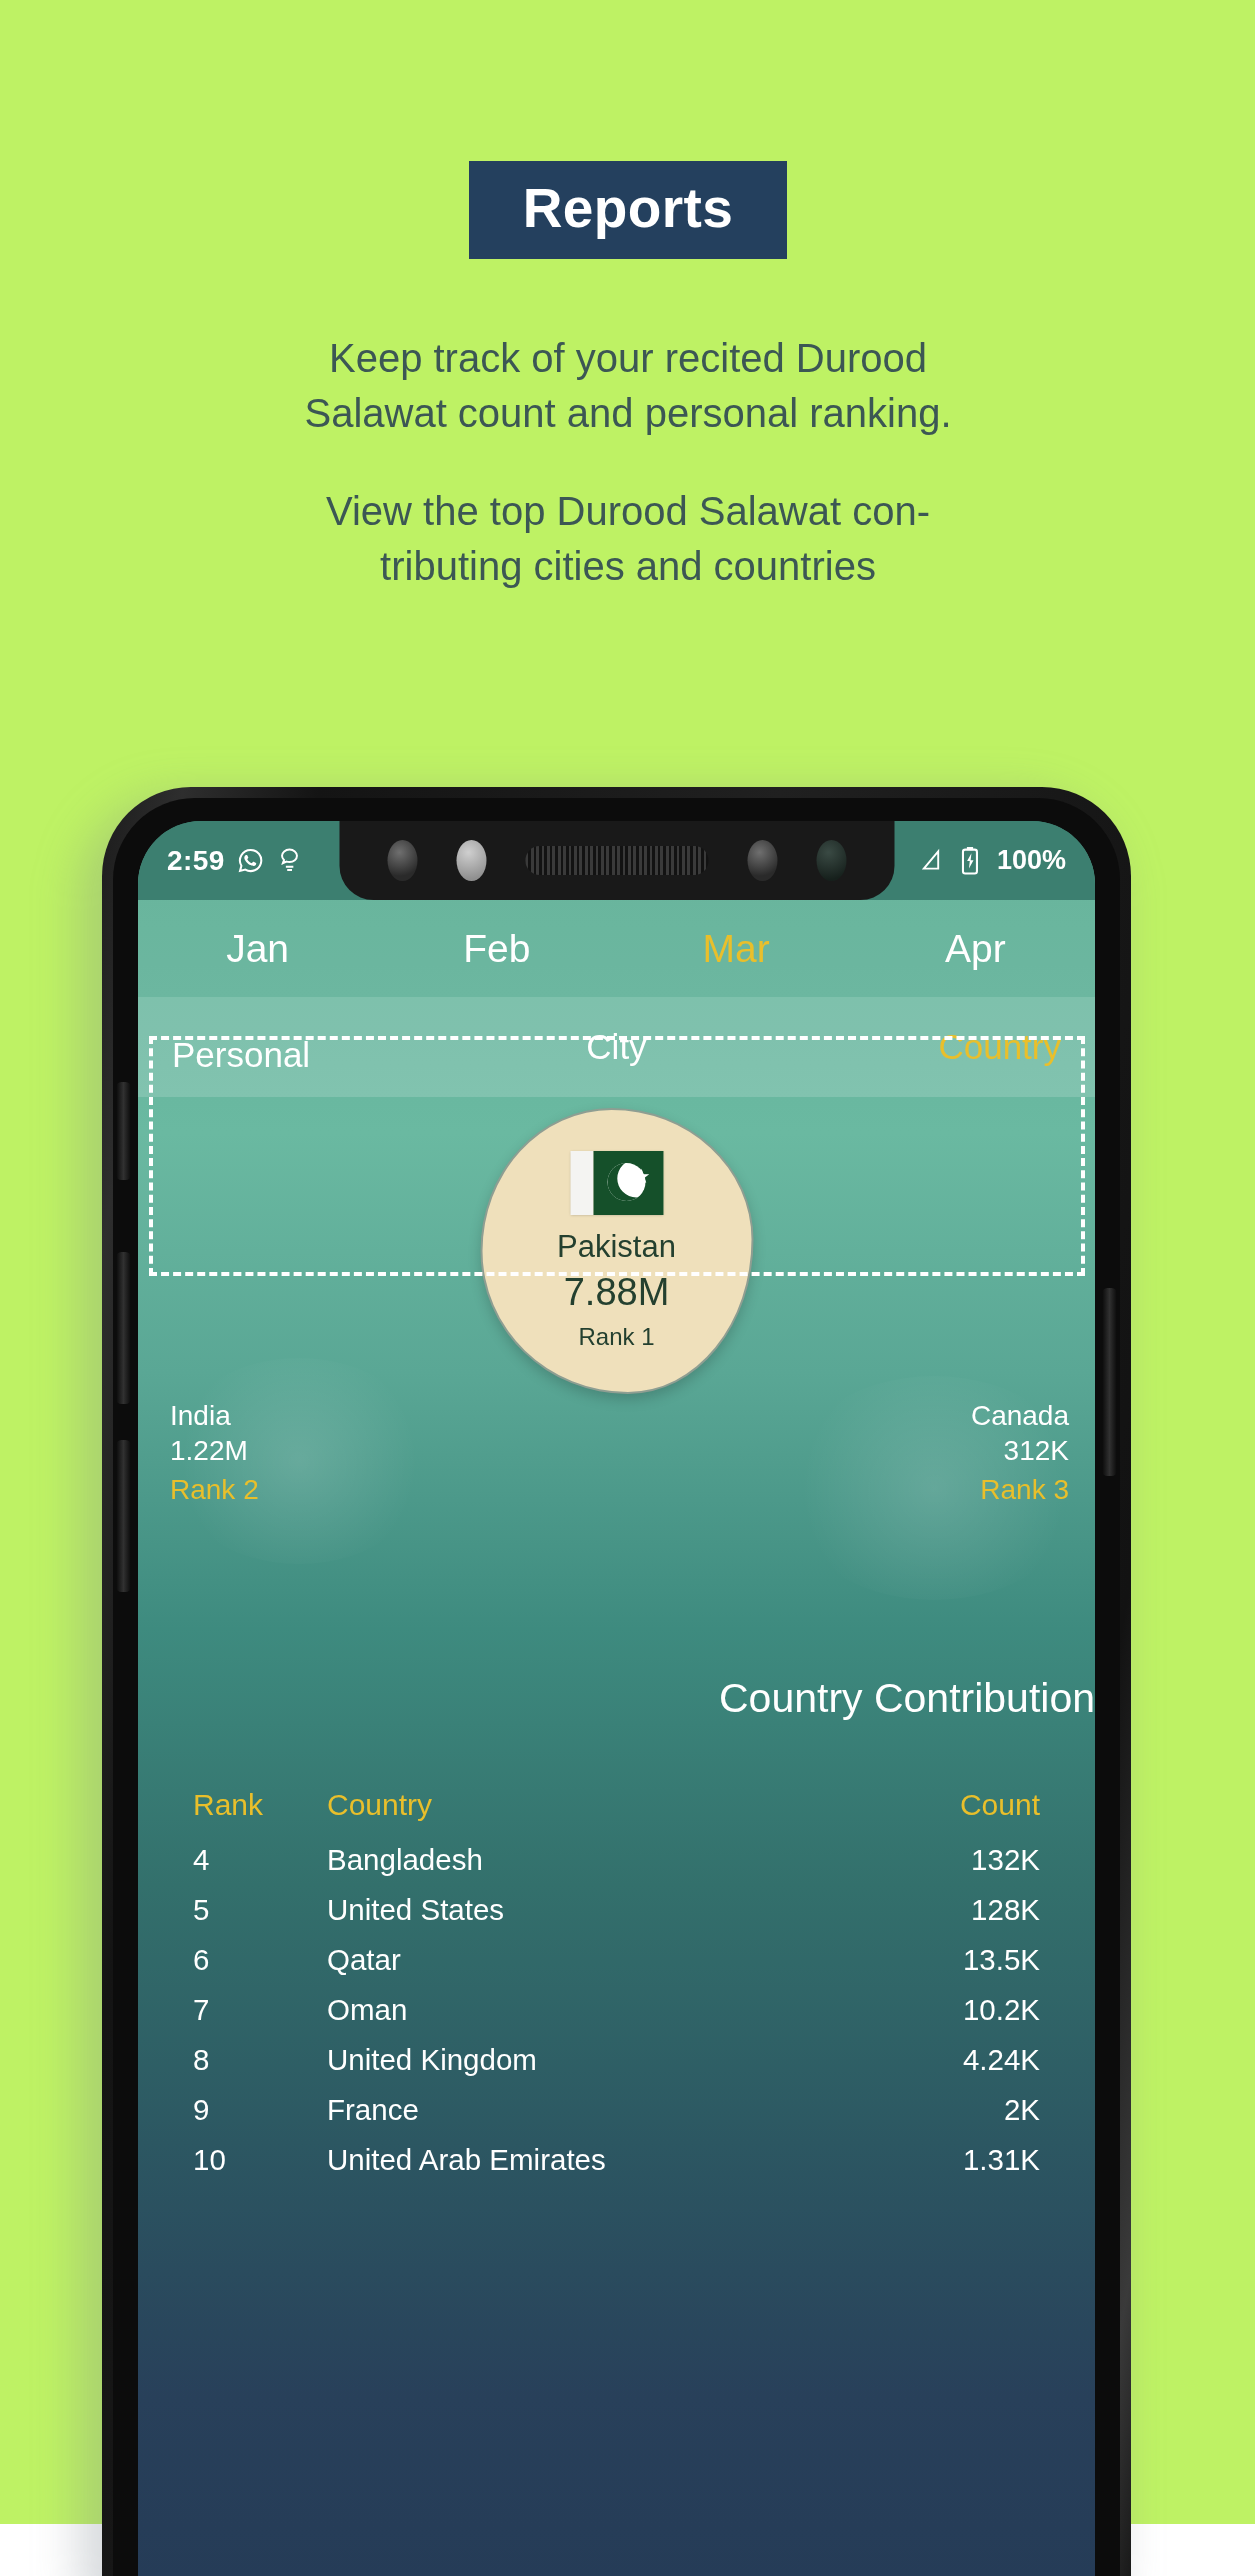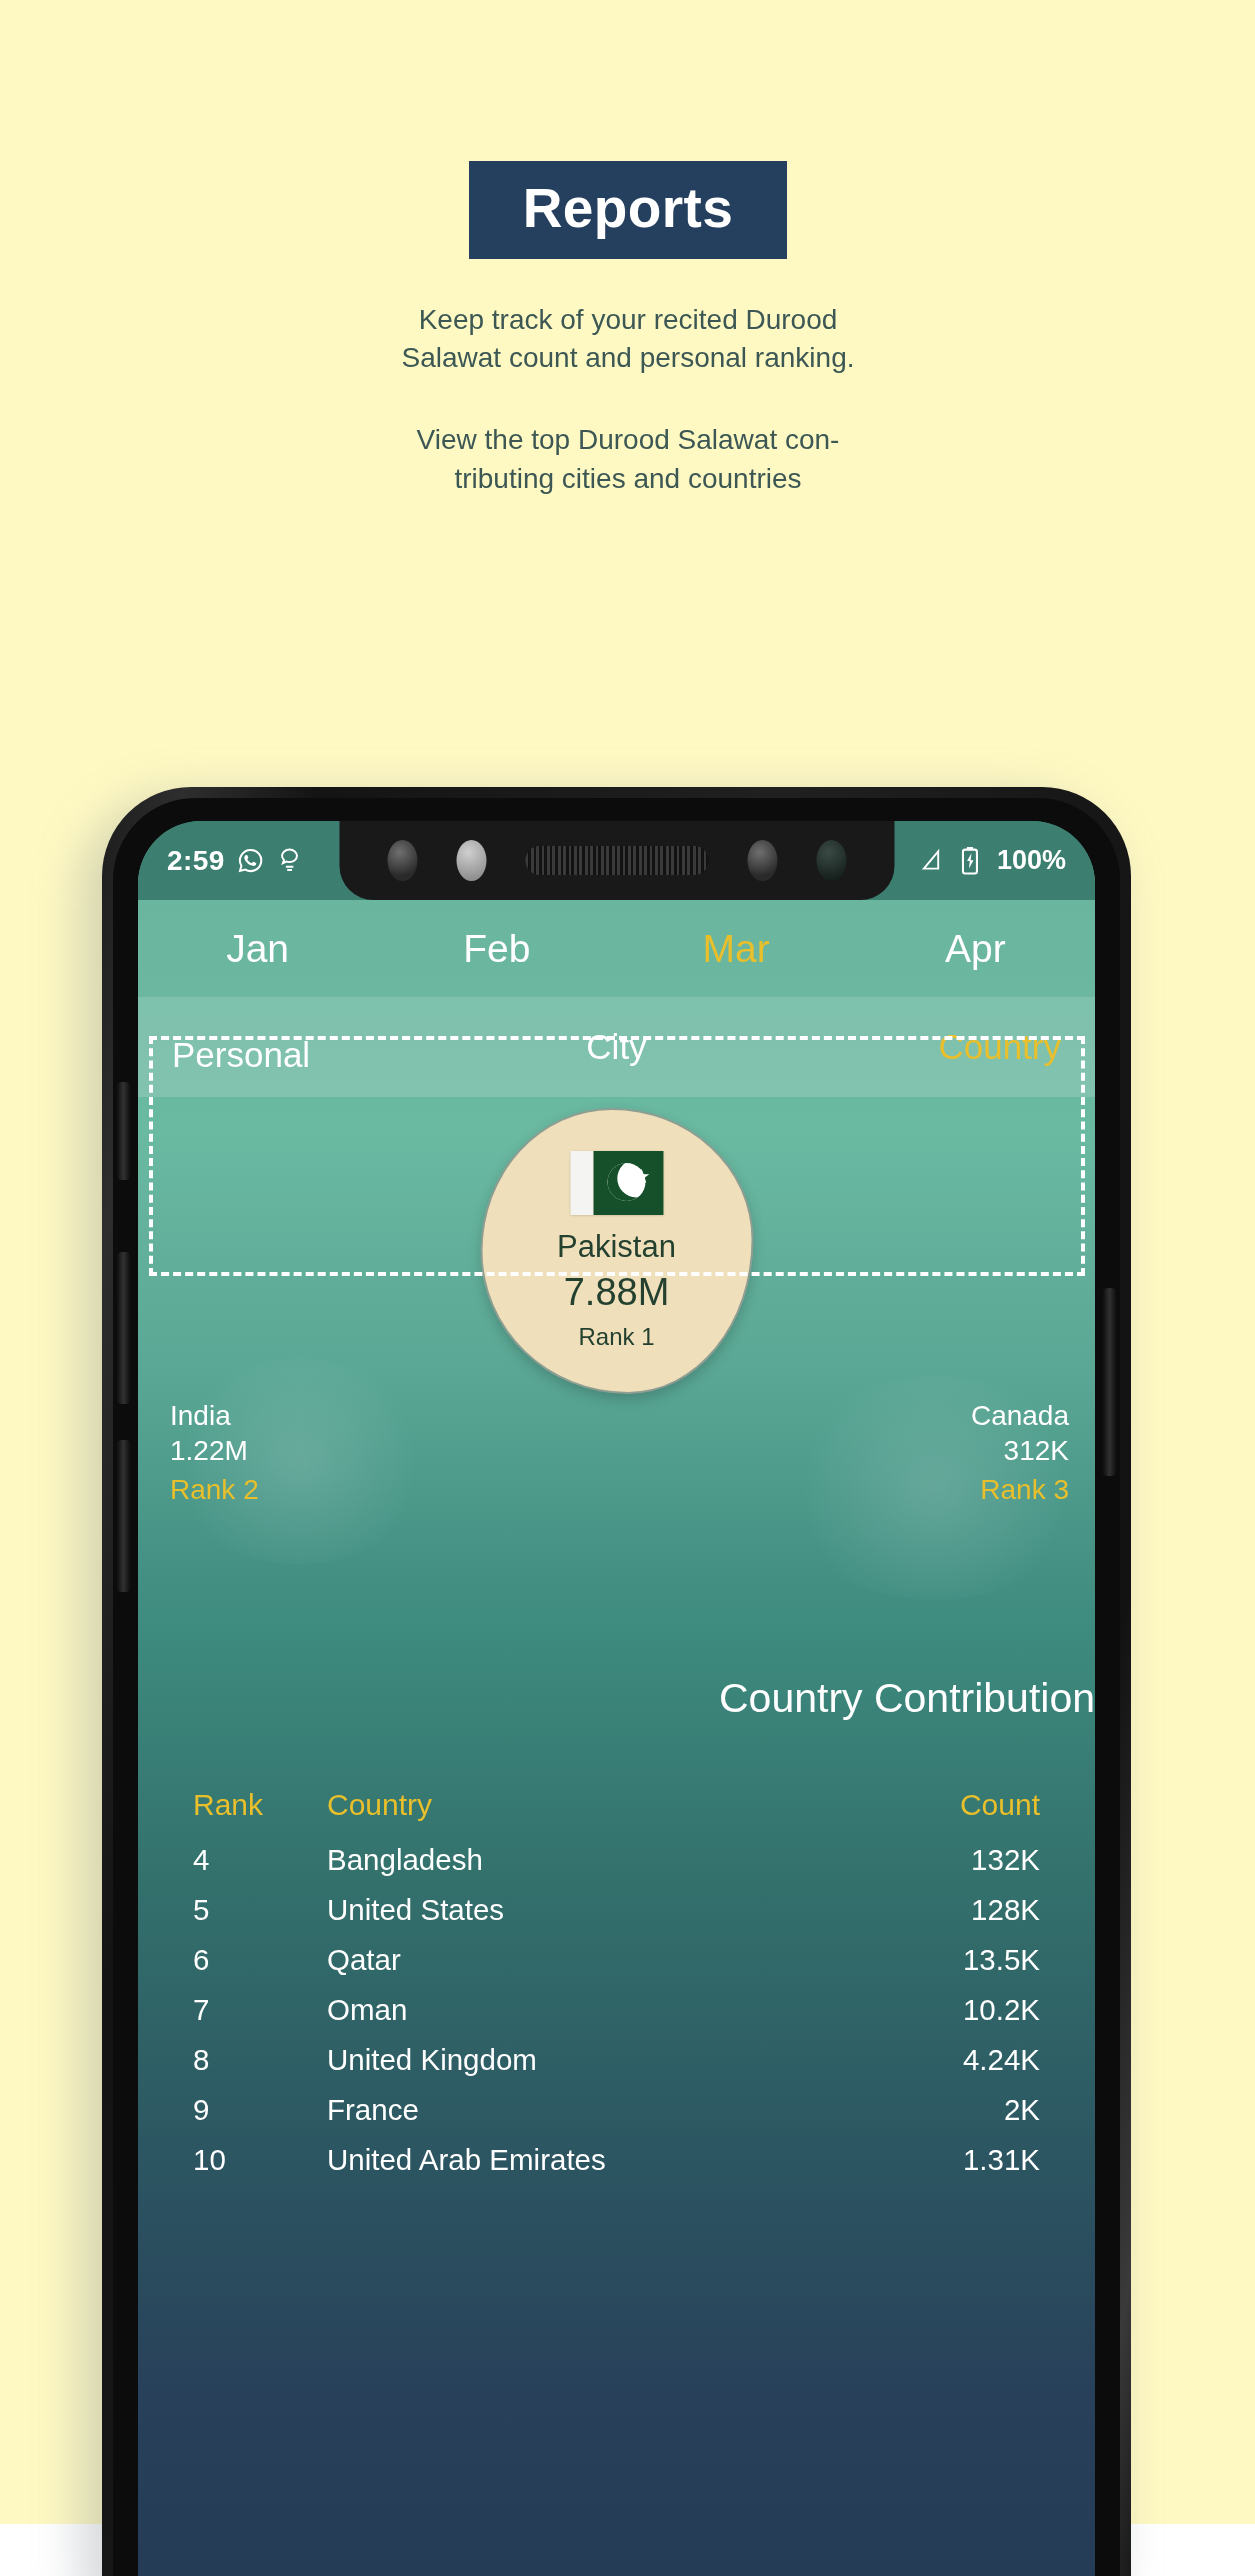--- a/index.html
+++ b/index.html
@@ -9,44 +9,44 @@
     height: 2576px;
     background: #ffffff;
     font-family: "Liberation Sans", sans-serif;
     overflow: hidden;
   }
 
   #root {
     position: relative;
     width: 1256px;
     height: 2524px;
-    background: #fef9c3;
+    background: #bef264;
   }
 
   
   .promo {
     position: absolute;
     top: 0; left: 0; right: 0;
     text-align: center;
     padding-top: 161px;
   }
   .promo-badge {
     display: inline-block;
     background: #24405e;
     color: #ffffff;
     font-size: 55px;
     font-weight: bold;
     letter-spacing: 0.4px;
     padding: 19.7px 54px 23px 54px;
     line-height: 1.0;
   }
   .promo-lines {
-    margin-top: 42px;
+    margin-top: 72px;
     color: #3c5754;
-    font-size: 28px;
+    font-size: 40px;
     line-height: 1.38;
     font-weight: 400;
   }
   .promo-lines p { margin: 0 auto; max-width: 993px; }
   .promo-gap { height: 43px; }
 
   
   .phone-wrap {
     position: absolute;
     left: 79px;

